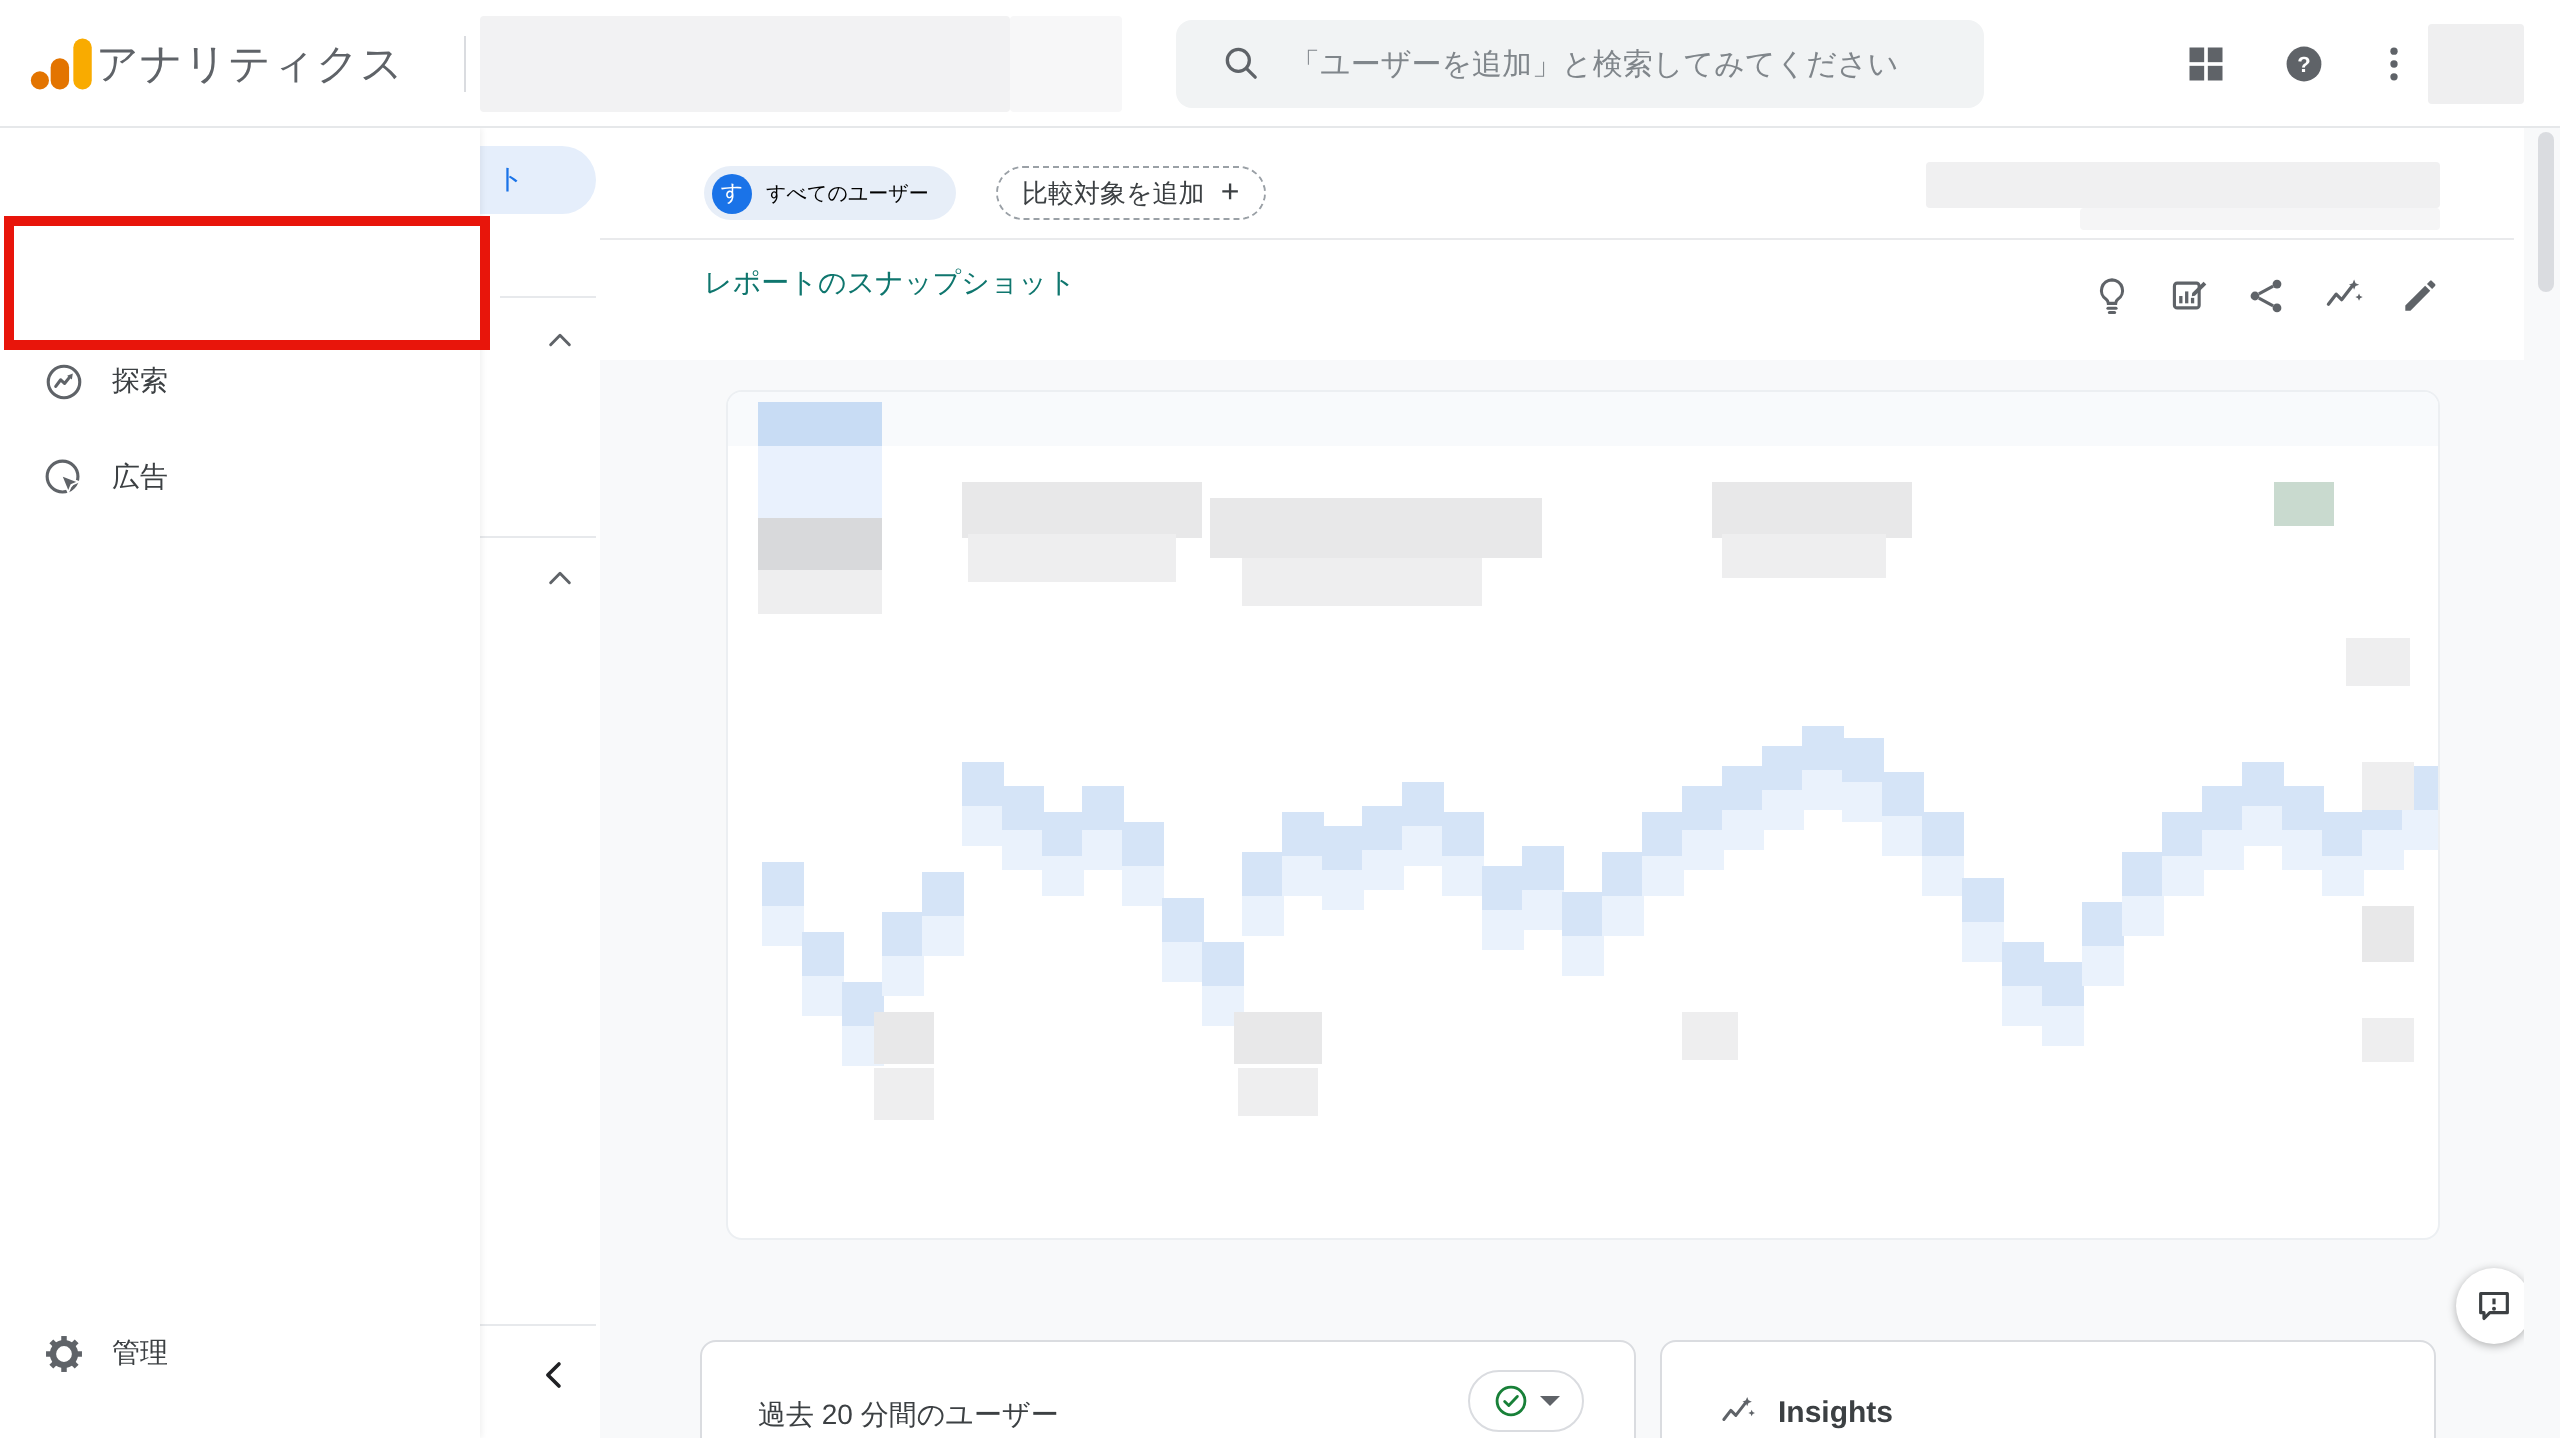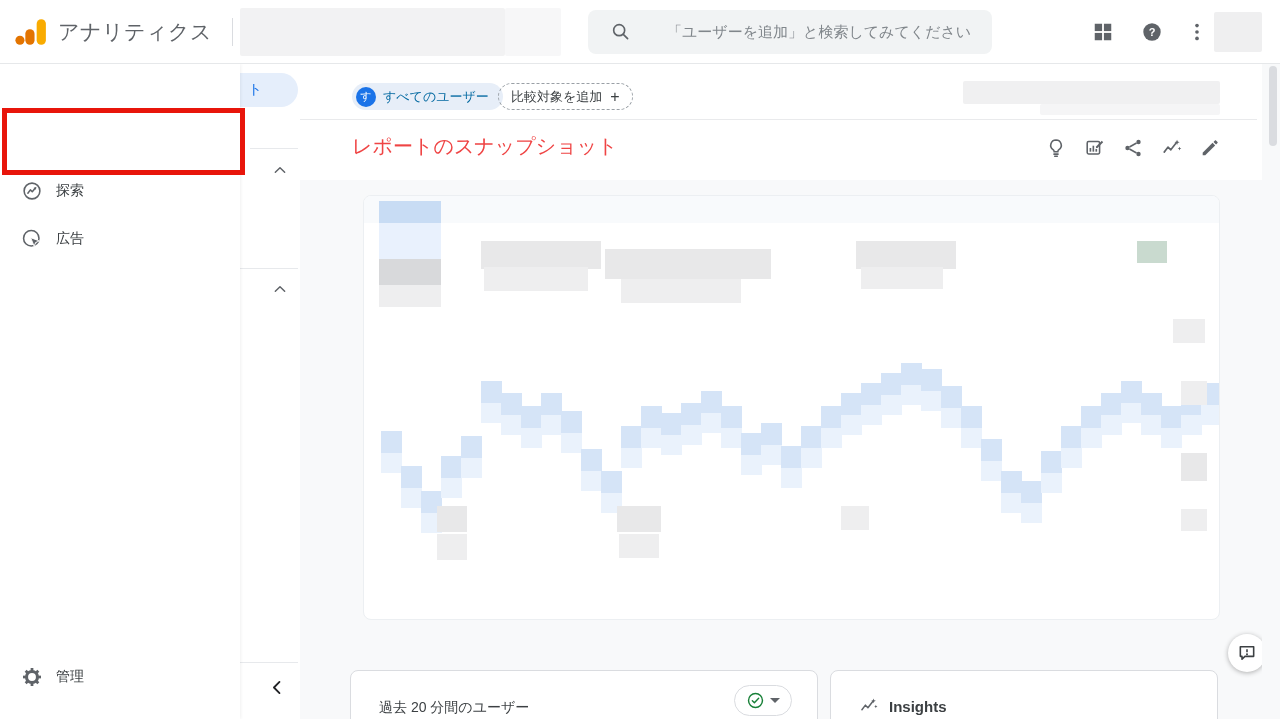--- a/index.html
+++ b/index.html
@@ -7,21 +7,21 @@
   body { font-family:"Liberation Sans","DejaVu Sans",sans-serif; background:#fff; color:#3c4043; }
   .stage { position:relative; width:1280px; height:719px; overflow:hidden; background:#fff; }
   .abs { position:absolute; }
   .flex { display:flex; align-items:center; }
 
   
   .hdr { left:0; top:0; width:1280px; height:64px; background:#fff; border-bottom:1px solid #e6e8ea; z-index:30; }
   .product-name { font-size:21px; color:#5f6368; letter-spacing:.5px; }
   .hdr-vdiv { width:1px; height:28px; background:#dadce0; }
   .blurblock { background:#f2f2f3; border-radius:2px; }
-  .searchbar { background:#f1f3f4; border-radius:8px; display:flex; align-items:center; gap:35px; padding-left:22px; }
+  .searchbar { background:#f1f3f4; border-radius:8px; display:flex; align-items:center; gap:13px; padding-left:22px; }
   .search-ph { font-size:15px; color:#80868b; }
 
   
   .sidenav { left:0; top:64px; width:240px; height:655px; background:#fff; z-index:20; box-shadow:1px 0 3px rgba(0,0,0,.06); }
   .nav-item { position:absolute; left:0; width:240px; height:46px; display:flex; align-items:center; cursor:pointer; }
   .nav-icon { position:absolute; left:20px; width:24px; height:24px; display:flex; align-items:center; justify-content:center; }
   .nav-label { position:absolute; left:56px; font-size:14px; color:#3c4043; }
   .nav-active { left:8px; width:232px; background:#1a73e8; border-radius:5px 24px 24px 5px; }
   .nav-active .nav-label { color:#fff; left:56px; }
   .icon-box { position:absolute; left:16px; width:27px; height:27px; background:#fff; border-radius:6px; display:flex; align-items:center; justify-content:center; }
@@ -32,25 +32,25 @@
   .subnav-pill { position:absolute; left:140px; top:9px; width:158px; height:34px; background:#e5eefb; border-radius:0 17px 17px 0; }
   .subnav-pill span { position:absolute; left:108px; top:8px; font-size:14px; color:#1a73e8; }
   .subnav-div { position:absolute; height:1px; background:#e7e9ec; }
 
   
   .main-bg { left:300px; top:64px; width:980px; height:655px; background:#f8f9fa; z-index:5; }
   .white-band { left:300px; top:64px; width:980px; height:116px; background:#fff; z-index:6; }
   .chips-div { left:300px; top:119px; width:957px; height:1px; background:#e9eaec; z-index:7; }
   .chip1 { left:352px; top:83px; height:27px; background:#e7eef8; border-radius:14px; display:flex; align-items:center; gap:7px; padding:0 14px 0 4px; z-index:8; cursor:pointer; }
   .chip1-circle { width:20px; height:20px; border-radius:50%; background:#1a73e8; color:#fff; font-size:11px; display:flex; align-items:center; justify-content:center; }
-  .chip1-label { font-size:13px; color:#0369a1; }
+  .chip1-label { font-size:10px; color:#000000; }
   .chip2 { left:498px; top:83px; height:27px; border:1px dashed #9aa0a6; border-radius:14px; display:flex; align-items:center; gap:8px; padding:0 12px; z-index:8; cursor:pointer; }
   .chip2-label { font-size:13px; color:#3c4043; }
   .chip2-plus { font-size:16px; color:#3c4043; }
-  .page-title { left:352px; top:133px; font-size:20px; color:#ef4444; z-index:8; }
+  .page-title { left:352px; top:133px; font-size:14px; color:#0f766e; z-index:8; }
   .title-actions { left:1044px; top:136px; width:178px; display:flex; justify-content:space-between; z-index:8; }
   .title-actions .ticon { width:24px; height:24px; display:flex; align-items:center; justify-content:center; cursor:pointer; }
 
   
   .chart-card { left:363px; top:195px; width:857px; height:425px; background:#fff; border:1px solid #eceff2; border-radius:8px; overflow:hidden; z-index:8; }
   .tabstrip { position:absolute; left:0; top:0; width:100%; height:27px; background:#f8fafc; }
   .mz { position:absolute; }
 
   
   .bcard { background:#fff; border:1px solid #dadce0; border-radius:8px; z-index:8; }
@@ -64,21 +64,21 @@
 
   .scroll-gutter { left:1262px; top:64px; width:18px; height:655px; background:#f8f9fa; z-index:32; }
   .scroll-thumb { left:1269px; top:66px; width:8px; height:80px; background:#dadce0; border-radius:4px; z-index:33; }
 </style>
 </head>
 <body>
 
 <div class="stage">
 
   <header class="abs hdr">
-    <div class="abs flex" style="left:14px; top:15px; gap:10px; cursor:pointer;">
+    <div class="abs flex" style="left:14px; top:15px; gap:0; cursor:pointer;">
       <svg width="34" height="34" viewBox="0 0 24 24">
         <rect x="16" y="3" width="6.5" height="18" rx="3.2" fill="#f9ab00"></rect>
         <rect x="8" y="10" width="6.5" height="11" rx="3.2" fill="#e37400"></rect>
         <circle cx="4.2" cy="17.8" r="3.2" fill="#e37400"></circle>
       </svg>
       <span class="product-name">アナリティクス</span>
     </div>
     <div class="abs hdr-vdiv" style="left:232px; top:18px;"></div>
     <div class="abs blurblock" style="left:240px; top:8px; width:265px; height:48px;"></div>
     <div class="abs blurblock" style="left:505px; top:8px; width:56px; height:48px; background:#f7f7f8;"></div>

